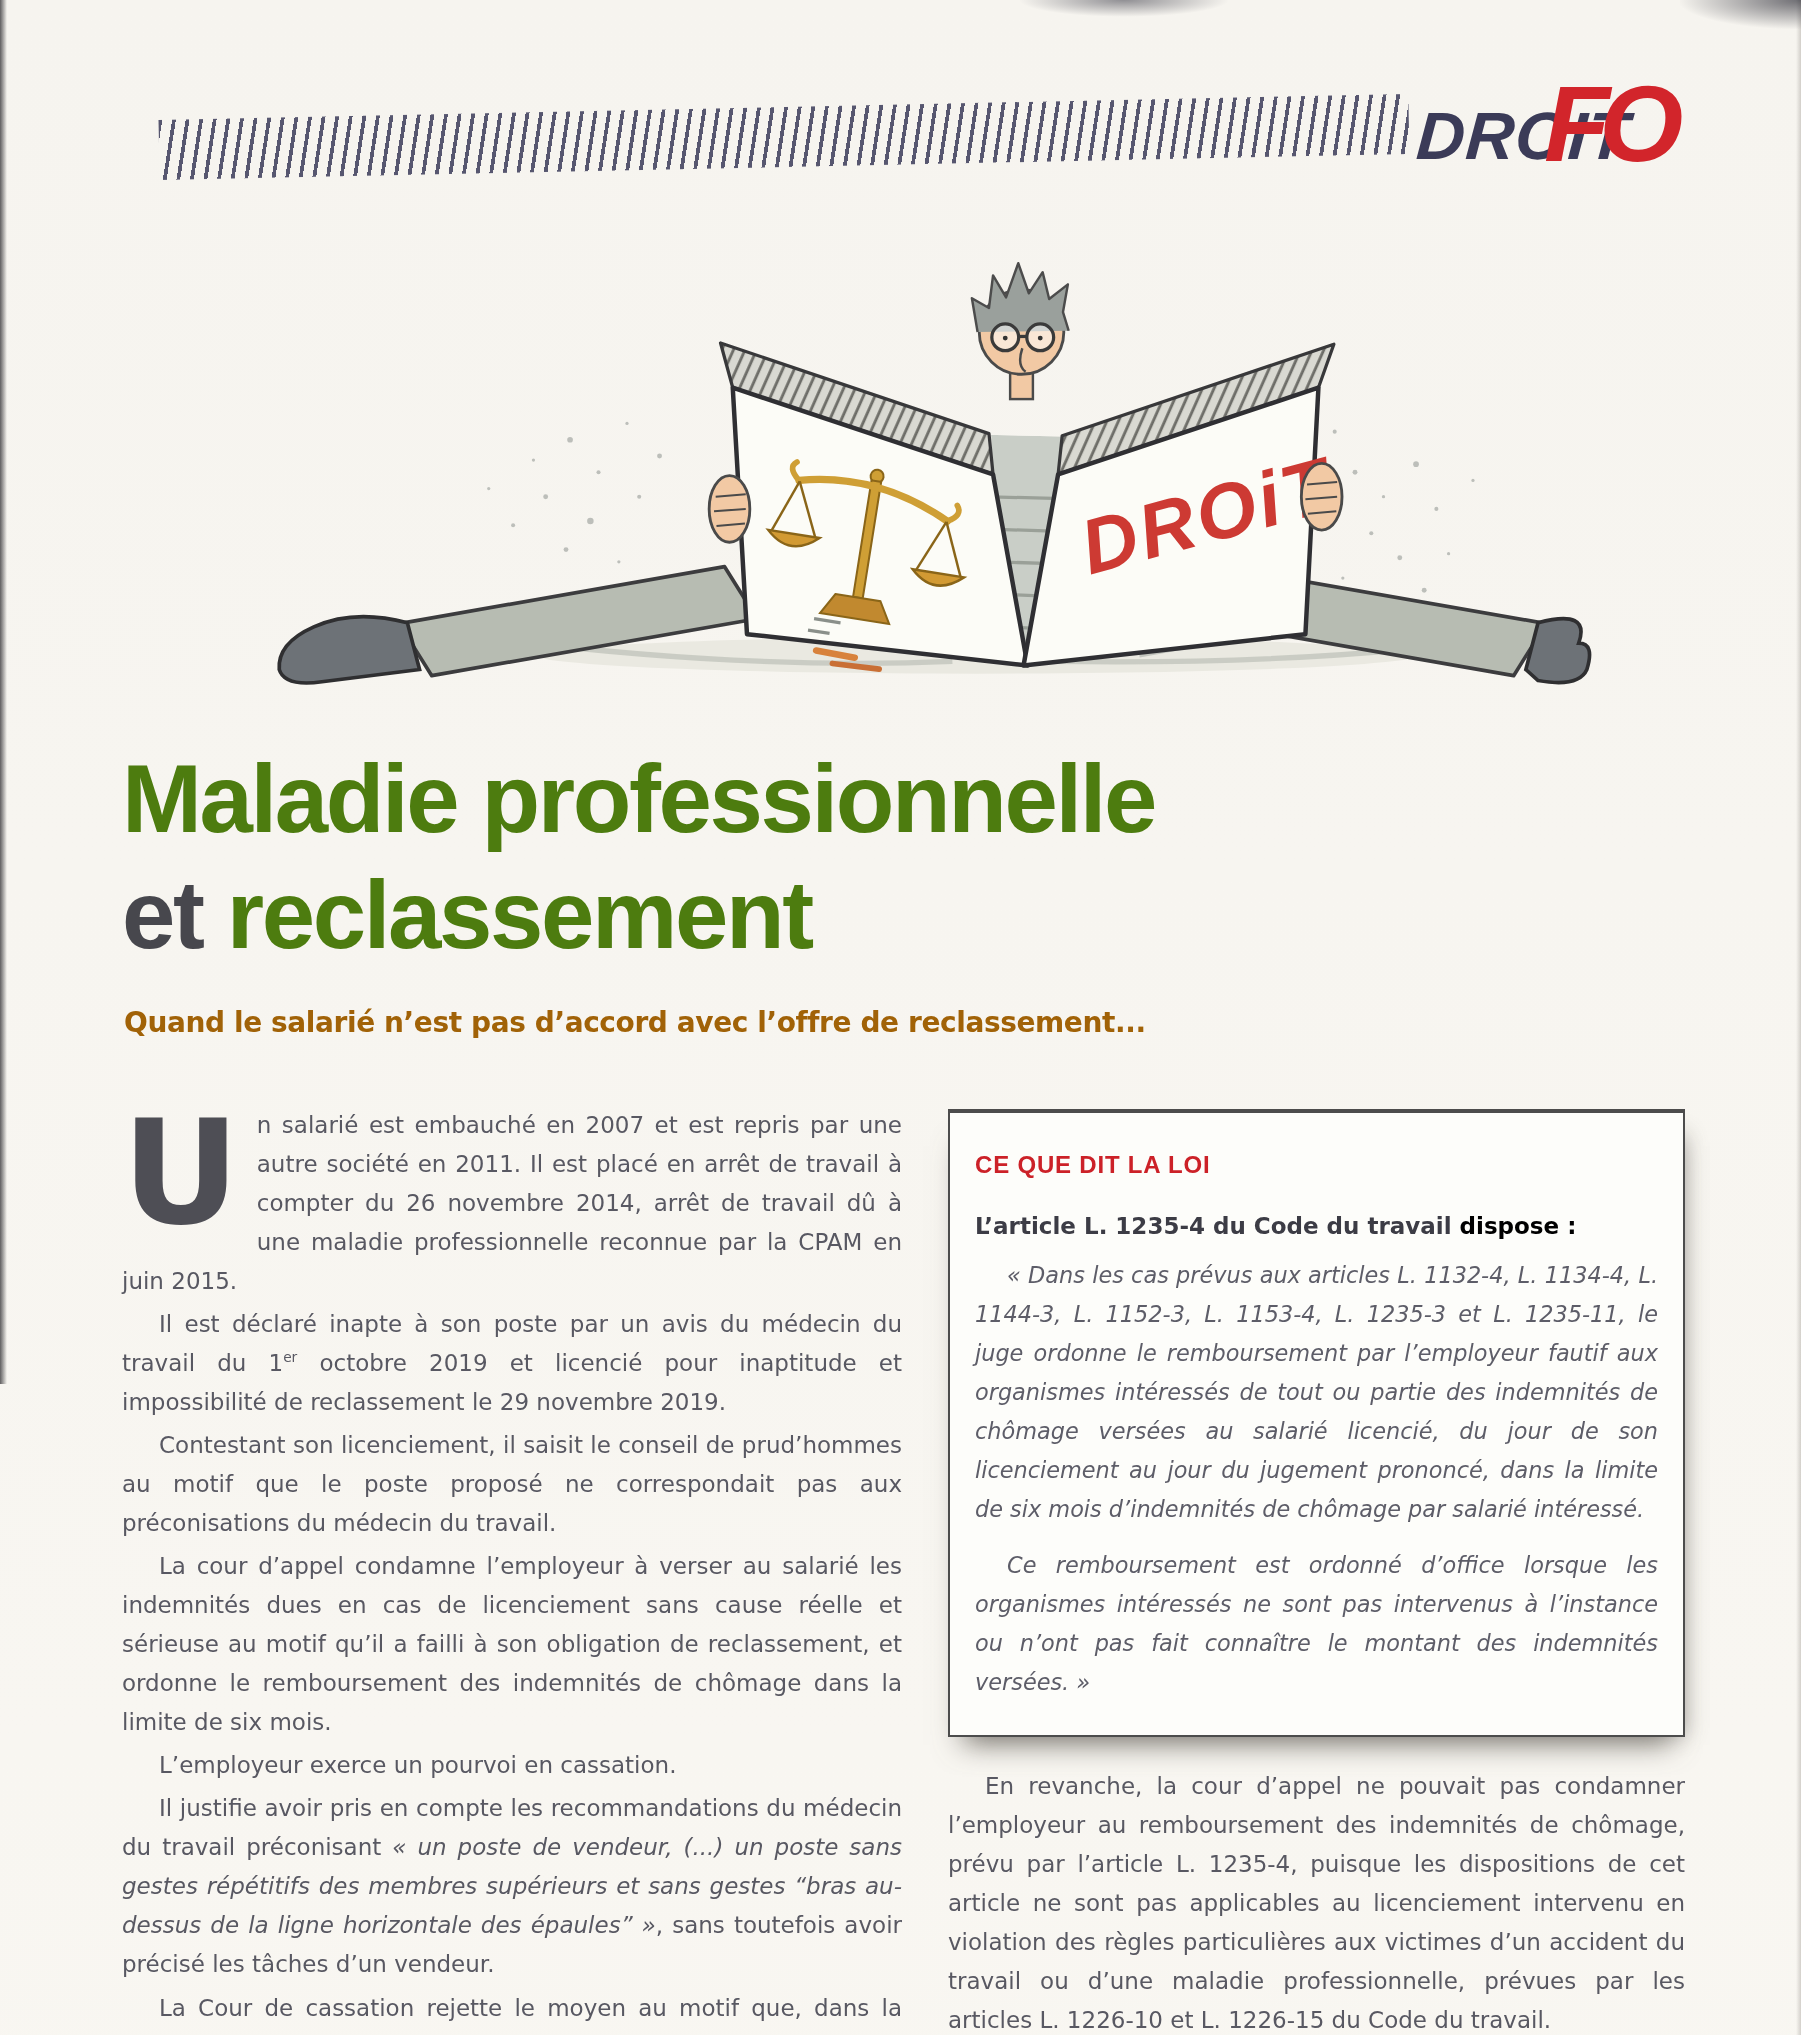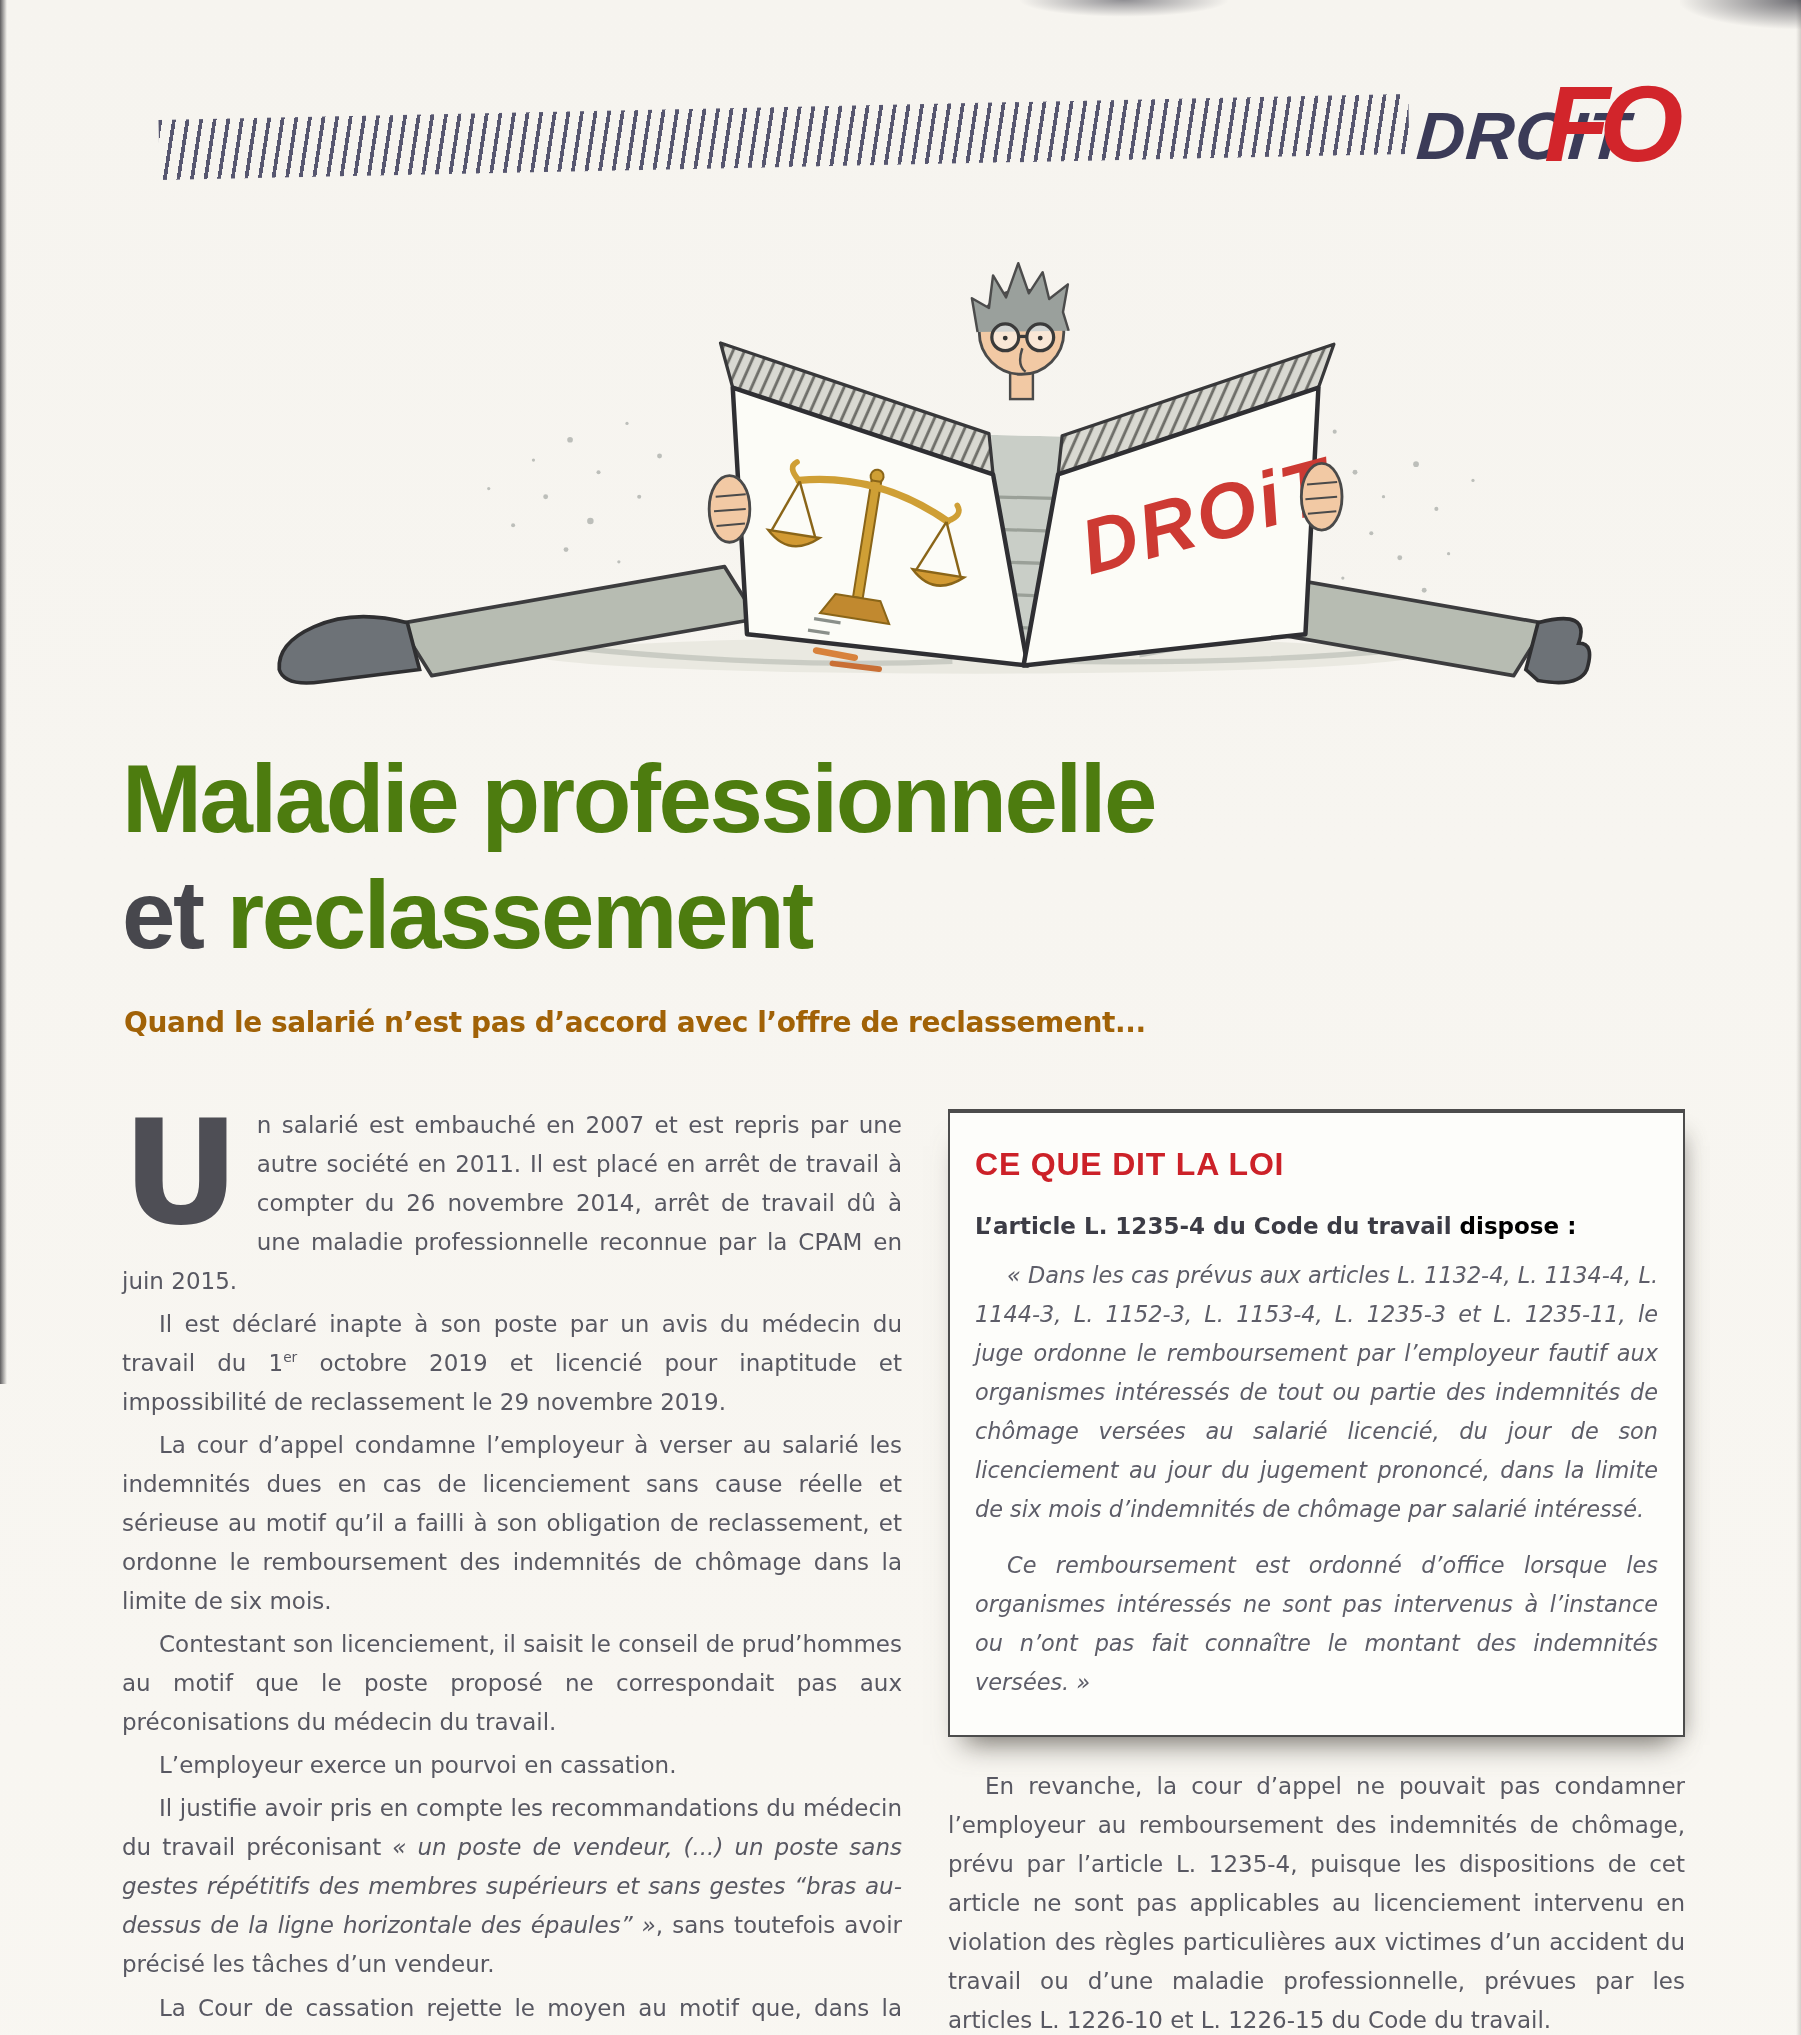--- a/index.html
+++ b/index.html
@@ -69,21 +69,21 @@
   .it { font-style:italic; }
   sup { font-size:60%; line-height:0; vertical-align:super; }
 
   
   .law-box {
     border:2px solid #4c4c4c; border-top-width:4.1px;
     background:#fdfdfa; padding:32px 25px 28.5px; margin:3.3px 0 30.5px;
     box-shadow:0 22.4px 26.5px -14.2px rgba(100,95,88,.7), 14.2px 12.2px 20.4px -14.2px rgba(100,95,88,.45);
   }
   .law-box-heading {
-    font-family:"Liberation Sans", sans-serif; font-weight:900; font-size:32px;
+    font-family:"Liberation Sans", sans-serif; font-weight:900; font-size:24px;
     letter-spacing:0.8px; color:#cc2128; margin-bottom:23.6px;
   }
   .law-box-lead { font-weight:bold; color:#3c3c45; font-size:23px; line-height:37px; margin-bottom:11.4px; }
   .law-box-lead .faded { color:#000000; }
   .law-quote { font-style:italic; color:#5d5d68; font-size:22.4px; line-height:39px; text-indent:32px; margin:0; }
   .law-quote + .law-quote { margin-top:17px; }
 </style>
 </head>
 <body>
 
@@ -226,22 +226,22 @@
     </div>
   </div>
 
   <div class="subtitle">Quand le salarié n’est pas d’accord avec l’offre de reclassement...</div>
 
   <div class="col col-left">
     <p>
       <span class="dropcap">U</span><span>n salarié est embauché en 2007 et est repris par une autre société en 2011. Il est placé en arrêt de travail à compter du 26 novembre 2014, arrêt de travail dû à une maladie professionnelle reconnue par la CPAM en juin 2015.</span>
     </p>
     <p class="indent"><span>Il est déclaré inapte à son poste par un avis du médecin du travail du 1</span><sup>er</sup><span> octobre 2019 et licencié pour inaptitude et impossibilité de reclassement le 29 novembre 2019.</span></p>
+    <p class="indent">Contestant son licenciement, il saisit le conseil de prud’hommes au motif que le poste proposé ne correspondait pas aux préconisations du médecin du travail.</p>
     <p class="indent">La cour d’appel condamne l’employeur à verser au salarié les indemnités dues en cas de licenciement sans cause réelle et sérieuse au motif qu’il a failli à son obligation de reclassement, et ordonne le remboursement des indemnités de chômage dans la limite de six mois.</p>
-    <p class="indent">Contestant son licenciement, il saisit le conseil de prud’hommes au motif que le poste proposé ne correspondait pas aux préconisations du médecin du travail.</p>
     <p class="indent">L’employeur exerce un pourvoi en cassation.</p>
     <p class="indent"><span>Il justifie avoir pris en compte les recommandations du médecin du travail préconisant </span><span class="it">« un poste de vendeur, (...) un poste sans gestes répétitifs des membres supérieurs et sans gestes “bras au-dessus de la ligne horizontale des épaules” »</span><span>, sans toutefois avoir précisé les tâches d’un vendeur.</span></p>
     <p class="indent">La Cour de cassation rejette le moyen au motif que, dans la mesure où le salarié contestait le fait que le poste proposé correspondait aux préconisations du médecin du travail, c’était à l’employeur de rapporter la preuve que sa proposition correspondait bien au poste proposé par le médecin du travail, au besoin en demandant un nouvel avis de ce dernier.</p>
 
   </div>
 
   <div class="col col-right">
     <div class="law-box">
       <div class="law-box-heading">CE QUE DIT LA LOI</div>
       <div class="law-box-lead">

